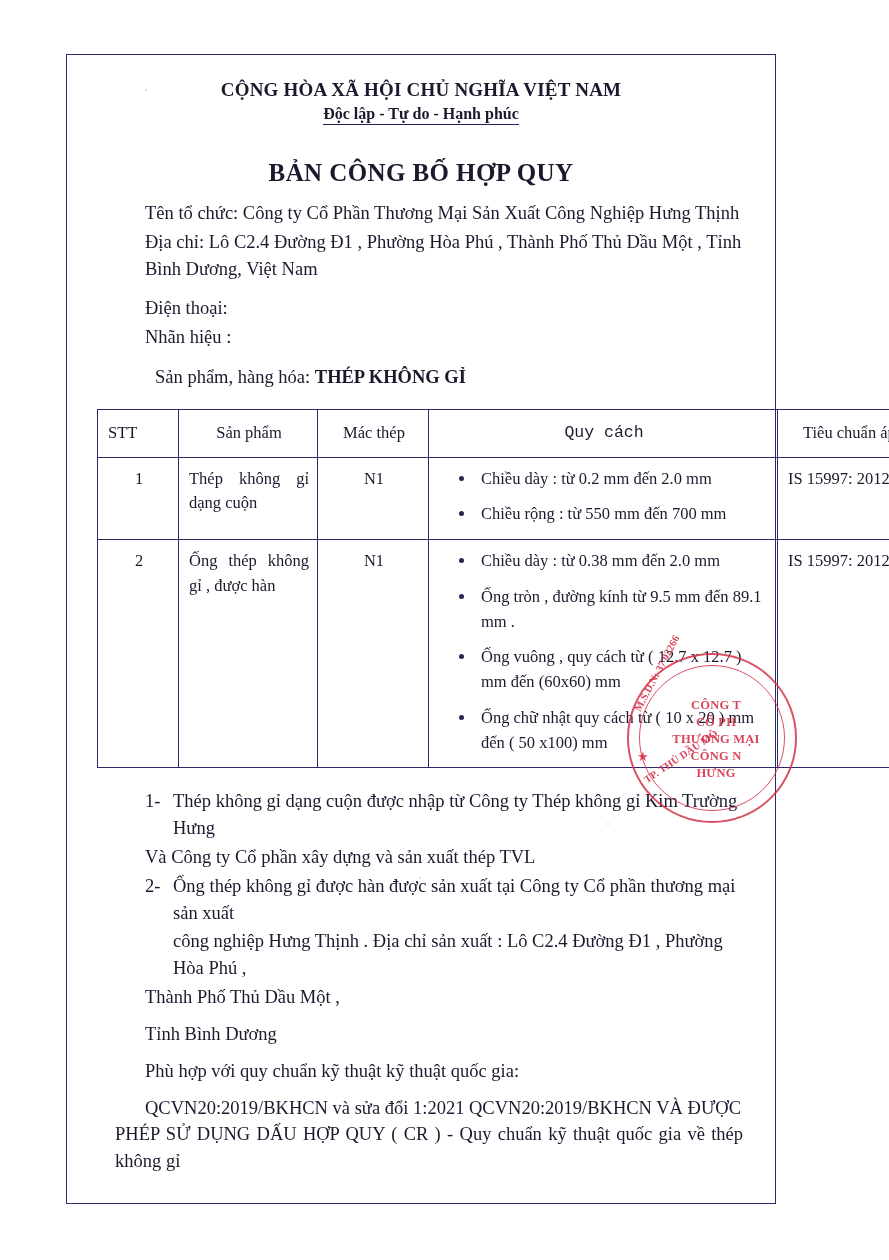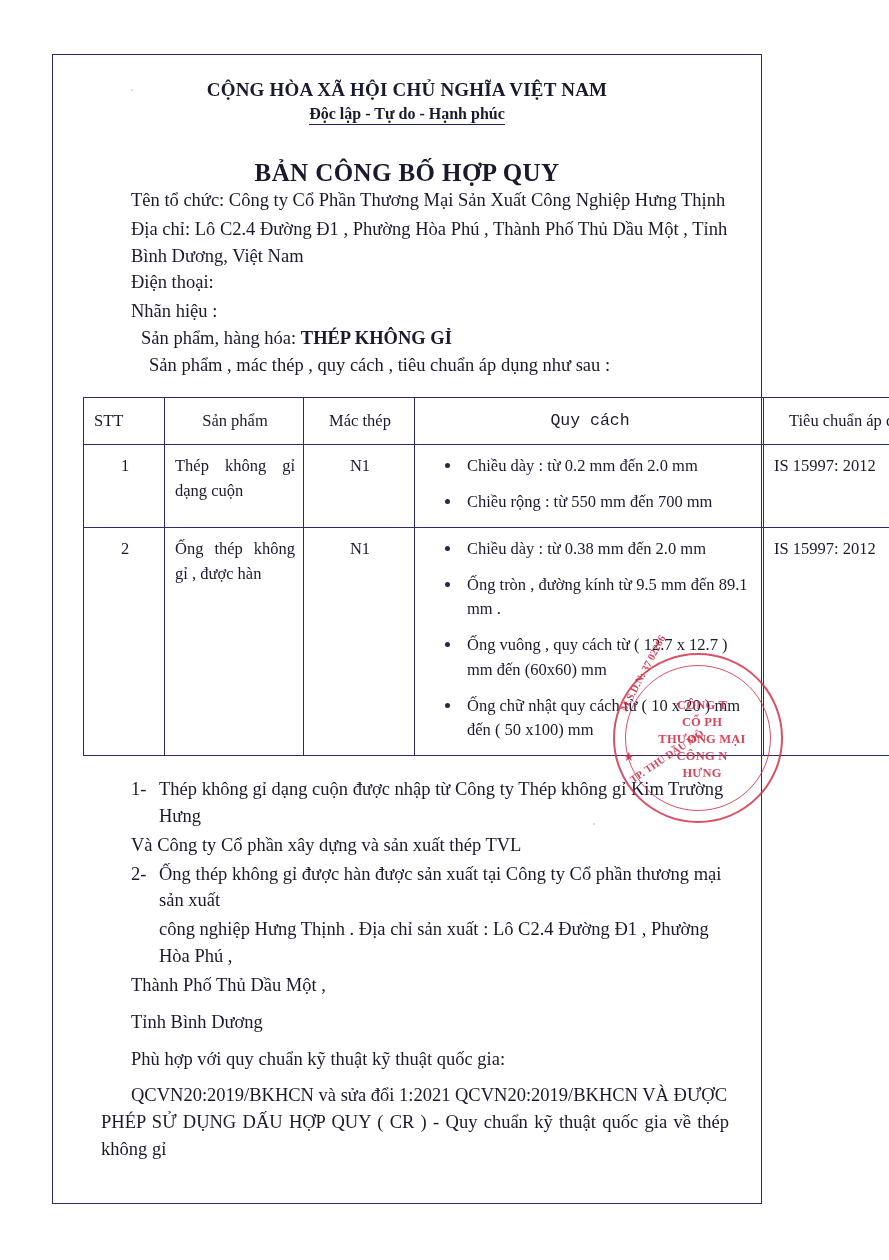--- a/index.html
+++ b/index.html
@@ -12,21 +12,21 @@
     height: 1260px;
     position: relative;
     font-family: "Liberation Serif", serif;
     color: #1a1a2e;
     overflow: hidden;
   }
 
   
   .page-frame {
     position: absolute;
-    left: 52px;
+    left: 66px;
     top: 54px;
     width: 710px;
     height: 1150px;
     border: 1.5px solid #2b2b6b;
     box-sizing: border-box;
   }
 
   .page-inner {
     position: absolute;
     left: 0;
@@ -61,21 +61,21 @@
     letter-spacing: 0.4px;
   }
   .doc-number {
     font-size: 18px;
     margin-top: 12px;
   }
 
   .body-line {
     font-size: 18.5px;
     line-height: 1.45;
-    margin-top: 0;
+    margin-top: 13px;
     padding-left: 48px;
   }
   .body-line.indent-2 { padding-left: 58px; }
   .body-line.indent-3 { padding-left: 66px; }
   .body-line.tight { margin-top: 2px; padding-left: 48px; }
   .body-line.cont { margin-top: 0px; padding-left: 48px; }
 
   .product-name { font-weight: bold; }
 
   
@@ -240,21 +240,20 @@
 
     <div class="center doc-title">BẢN CÔNG BỐ HỢP QUY</div>
 
     <div class="body-line">Tên tổ chức: Công ty Cổ Phần Thương Mại Sản Xuất Công Nghiệp Hưng Thịnh</div>
     <div class="body-line tight">Địa chỉ: Lô C2.4 Đường Đ1 , Phường Hòa Phú , Thành Phố Thủ Dầu Một , Tỉnh</div>
     <div class="body-line cont">Bình Dương, Việt Nam</div>
     <div class="body-line">Điện thoại:</div>
 
     <div class="body-line indent-2 tight">Nhãn hiệu :</div>
     <div class="body-line indent-2"><span>Sản phẩm, hàng hóa: </span><span class="product-name">THÉP KHÔNG GỈ</span></div>
-    <div class="body-line indent-3">Sản phẩm , mác thép , quy cách , tiêu chuẩn áp dụng như sau :</div>
 
     <table class="spec">
       <thead>
         <tr>
           <th class="col-stt">STT</th>
           <th class="col-prod">Sản phẩm</th>
           <th class="col-mac">Mác thép</th>
           <th class="col-quy">Quy cách</th>
           <th class="col-tc">Tiêu chuẩn áp dụng</th>
         </tr>

